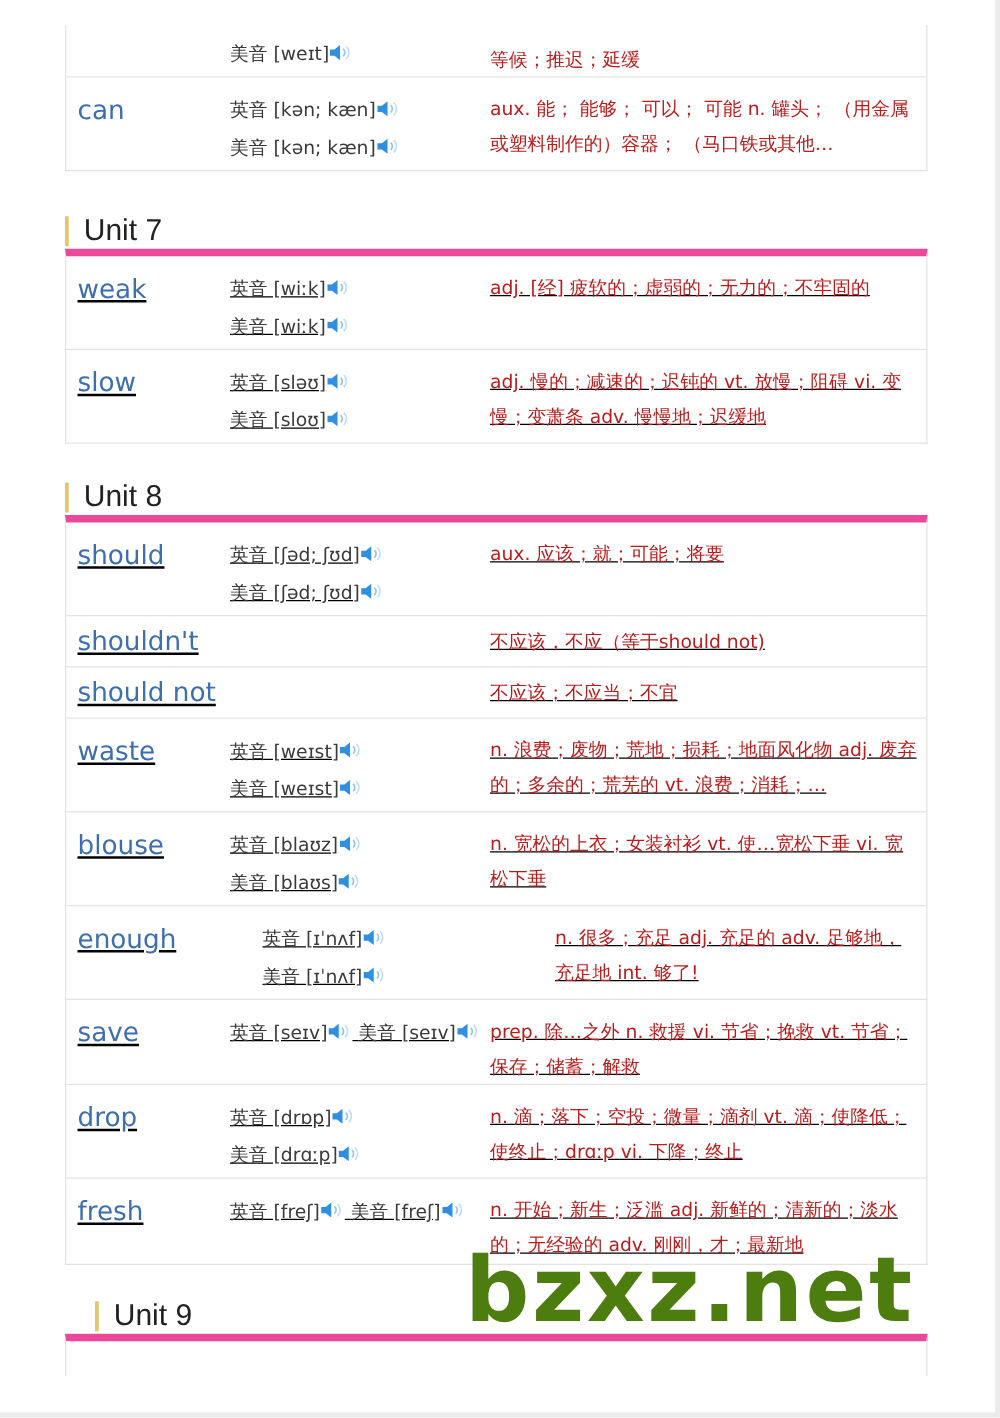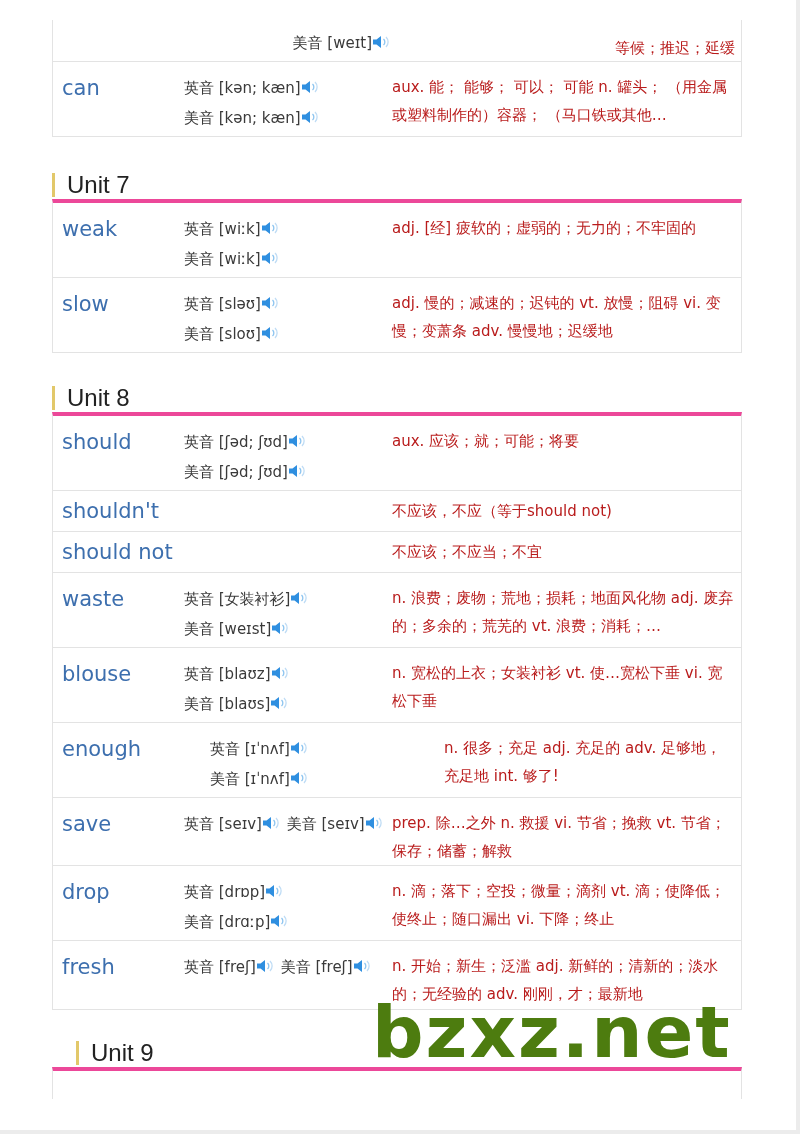--- a/index.html
+++ b/index.html
@@ -9,21 +9,21 @@
     position: relative;
   }
   .page {
     position: absolute; left: 0; top: 0; width: 796px; height: 1130px;
     background: #ffffff;
   }
   .table {
     position: absolute; left: 52px; width: 688px;
     border: 1px solid #e3e3e3; border-top: none; background: #fff;
   }
-  .table.gold { border-top: 4px solid #ec4899; }
+  .table.gold { border-top: 6px solid #ec4899; text-decoration: underline; }
   .row {
     display: flex; border-bottom: 1px solid #e3e3e3; box-sizing: border-box;
     padding-top: 11px;
   }
   .row:last-child { border-bottom: none; }
   .word {
     width: 131px; padding-left: 9px; box-sizing: border-box;
     color: #3d6fae; font-size: 21px; line-height: 30px;
   }
   .phon {
@@ -50,21 +50,21 @@
     font-family: "DejaVu Sans", sans-serif; font-weight: bold;
     font-size: 72px; color: #4d7c0f; letter-spacing: 2px;
   }
 </style>
 </head>
 <body>
 
 <div class="page">
 
   <div class="table" style="top:20px;">
-    <div class="row" style="height:42px;padding-top:8px;text-align:right;">
+    <div class="row" style="height:42px;padding-top:8px;">
       <div class="word"></div>
       <div class="phon">
         <span class="ph-line"><span>美音 [weɪt]</span><span class="spk"><svg width="20" height="14" viewBox="0 0 20 14">
                 <path d="M1 4.5h3.5L9 1v12L4.5 9.5H1z" fill="#2f8fe0"></path>
                 <path d="M11.5 4a4 4 0 0 1 0 6" stroke="#8cc4f0" stroke-width="1.3" fill="none"></path>
                 <path d="M14 2a7 7 0 0 1 0 10" stroke="#bfdcf5" stroke-width="1.3" fill="none"></path>
               </svg></span></span>
       </div>
       <div class="def" style="padding-top:6px;">等候；推迟；延缓</div>
     </div>
@@ -146,21 +146,21 @@
       <div class="def" style="padding-top:1px;">不应该，不应（等于should not)</div>
     </div>
     <div class="row" style="height:41px;padding-top:5px;">
       <div class="word">should not</div>
       <div class="phon"></div>
       <div class="def" style="padding-top:1px;">不应该；不应当；不宜</div>
     </div>
     <div class="row" style="height:75px;">
       <div class="word">waste</div>
       <div class="phon">
-        <span class="ph-line"><span>英音 [女装衬衫]</span><span class="spk"><svg width="20" height="14" viewBox="0 0 20 14">
+        <span class="ph-line"><span>英音 [weɪst]</span><span class="spk"><svg width="20" height="14" viewBox="0 0 20 14">
                 <path d="M1 4.5h3.5L9 1v12L4.5 9.5H1z" fill="#2f8fe0"></path>
                 <path d="M11.5 4a4 4 0 0 1 0 6" stroke="#8cc4f0" stroke-width="1.3" fill="none"></path>
                 <path d="M14 2a7 7 0 0 1 0 10" stroke="#bfdcf5" stroke-width="1.3" fill="none"></path>
               </svg></span></span>
         <span class="ph-line"><span>美音 [weɪst]</span><span class="spk"><svg width="20" height="14" viewBox="0 0 20 14">
                 <path d="M1 4.5h3.5L9 1v12L4.5 9.5H1z" fill="#2f8fe0"></path>
                 <path d="M11.5 4a4 4 0 0 1 0 6" stroke="#8cc4f0" stroke-width="1.3" fill="none"></path>
                 <path d="M14 2a7 7 0 0 1 0 10" stroke="#bfdcf5" stroke-width="1.3" fill="none"></path>
               </svg></span></span>
       </div>
@@ -221,21 +221,21 @@
                 <path d="M1 4.5h3.5L9 1v12L4.5 9.5H1z" fill="#2f8fe0"></path>
                 <path d="M11.5 4a4 4 0 0 1 0 6" stroke="#8cc4f0" stroke-width="1.3" fill="none"></path>
                 <path d="M14 2a7 7 0 0 1 0 10" stroke="#bfdcf5" stroke-width="1.3" fill="none"></path>
               </svg></span></span>
         <span class="ph-line"><span>美音 [drɑːp]</span><span class="spk"><svg width="20" height="14" viewBox="0 0 20 14">
                 <path d="M1 4.5h3.5L9 1v12L4.5 9.5H1z" fill="#2f8fe0"></path>
                 <path d="M11.5 4a4 4 0 0 1 0 6" stroke="#8cc4f0" stroke-width="1.3" fill="none"></path>
                 <path d="M14 2a7 7 0 0 1 0 10" stroke="#bfdcf5" stroke-width="1.3" fill="none"></path>
               </svg></span></span>
       </div>
-      <div class="def">n. 滴；落下；空投；微量；滴剂 vt. 滴；使降低；使终止；随口漏出 vi. 下降；终止</div>
+      <div class="def">n. 滴；落下；空投；微量；滴剂 vt. 滴；使降低；使终止；drɑːp vi. 下降；终止</div>
     </div>
     <div class="row" style="height:68px;">
       <div class="word">fresh</div>
       <div class="phon inline">
         <span>英音 [freʃ]</span><span class="spk"><svg width="20" height="14" viewBox="0 0 20 14">
               <path d="M1 4.5h3.5L9 1v12L4.5 9.5H1z" fill="#2f8fe0"></path>
               <path d="M11.5 4a4 4 0 0 1 0 6" stroke="#8cc4f0" stroke-width="1.3" fill="none"></path>
               <path d="M14 2a7 7 0 0 1 0 10" stroke="#bfdcf5" stroke-width="1.3" fill="none"></path>
             </svg></span>
         <span>美音 [freʃ]</span><span class="spk"><svg width="20" height="14" viewBox="0 0 20 14">

